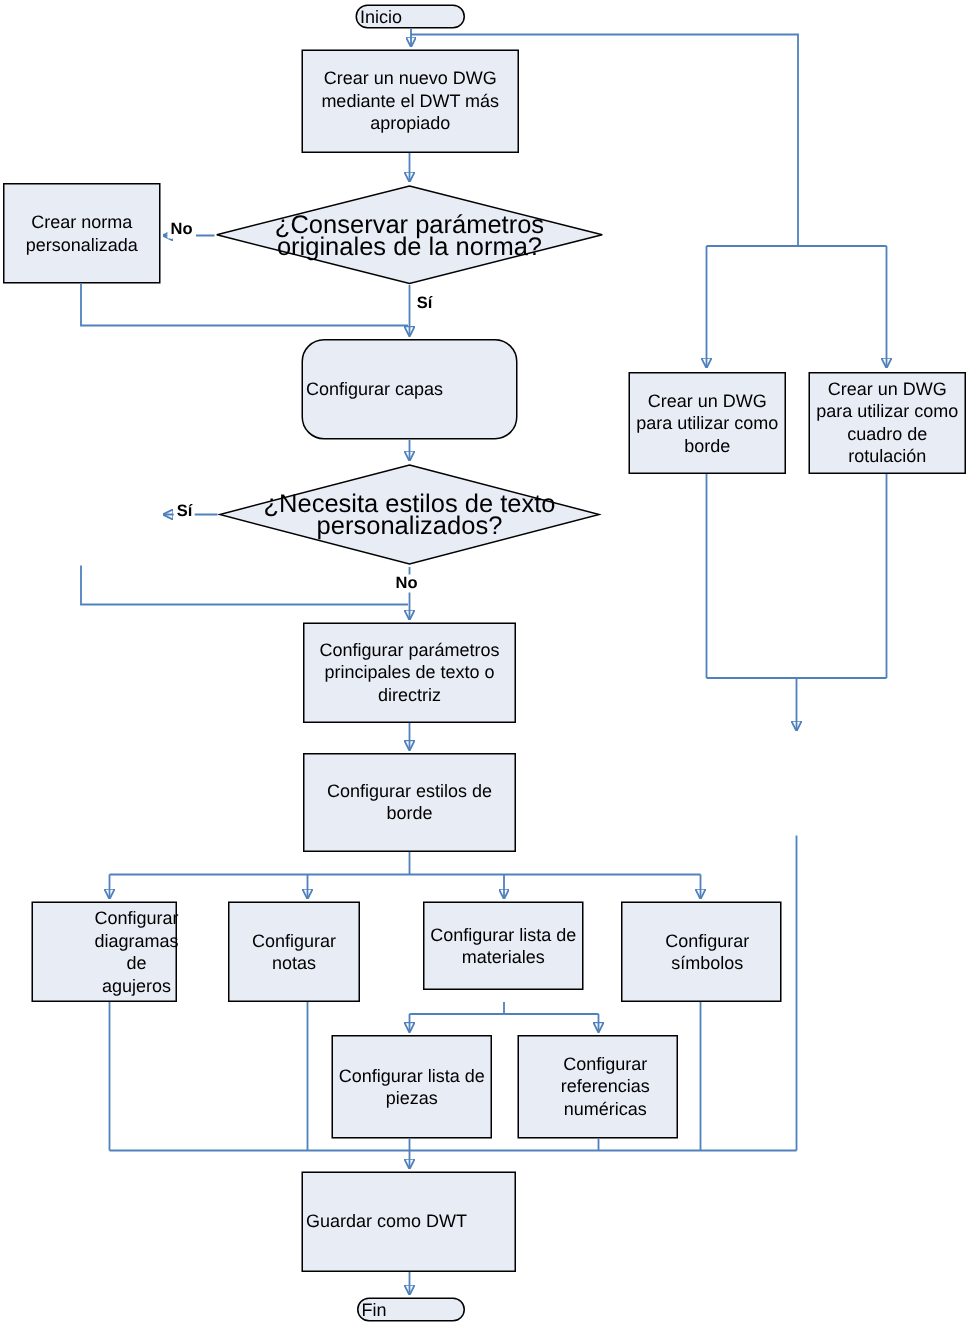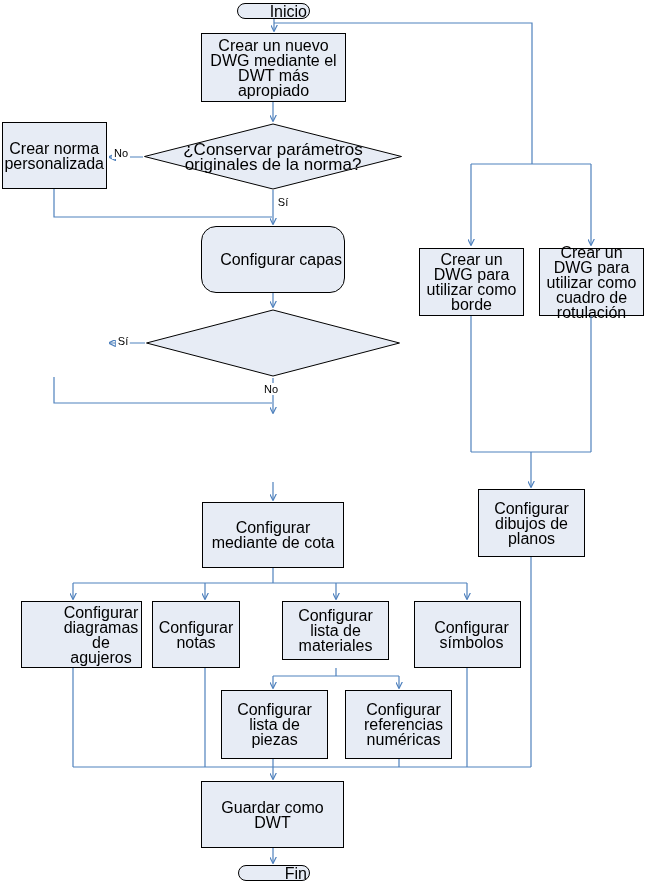--- a/index.html
+++ b/index.html
@@ -11,35 +11,35 @@
   }
   html,body{margin:0;padding:0;background:var(--page-bg);}
   body{font-family:"Liberation Sans", sans-serif; color:var(--text);}
   .canvas{position:relative;width:645px;height:885px;background:var(--page-bg);overflow:hidden;}
   .connectors{position:absolute;left:0;top:0;pointer-events:none;z-index:3;}
   .connectors path{stroke:var(--connector);stroke-width:1.2;fill:none;}
   .arrow-fill{fill:var(--connector);stroke:none;}
   .node{
     position:absolute;box-sizing:border-box;z-index:2;
     background:var(--node-fill);border:1px solid var(--node-border);
-    display:flex;align-items:center;justify-content:flex-end;text-align:center;
-    font-size:16px;line-height:15px;padding:2px;
+    display:flex;align-items:center;justify-content:flex-start;text-align:center;
+    font-size:12px;line-height:15px;padding:2px;
   }
   .terminator{border-radius:9px;line-height:13px;}
   .diamond-wrap{position:absolute;z-index:2;}
   .diamond-wrap svg{position:absolute;left:0;top:0;display:block;}
   .diamond-poly{fill:var(--node-fill);stroke:var(--node-border);stroke-width:1;}
   .diamond-text{
     position:absolute;left:8%;top:0;width:84%;height:100%;
     display:flex;align-items:center;justify-content:center;text-align:center;
     font-size:17px;line-height:15px;
   }
   .edge-label{
     position:absolute;z-index:4;font-size:11px;line-height:12px;
-    transform:translate(-50%,-50%);white-space:nowrap;
+    transform:translate(-50%,-50%);white-space:nowrap;font-weight:bold;
   }
   .edge-label.masked{background:var(--page-bg);padding:0 2px;}
 </style>
 </head>
 <body>
 
 <div class="canvas">
 
   <svg class="connectors" width="645" height="885" viewBox="0 0 645 885">
     <defs>
@@ -94,25 +94,28 @@
 
   <div class="node" style="left:201px;top:33px;width:145px;height:69px;">
     <span>Crear un nuevo DWG mediante el DWT más apropiado</span>
   </div>
   <div class="node" style="left:2px;top:122px;width:105px;height:67px;">
     <span>Crear norma personalizada</span>
   </div>
   <div class="node" style="left:201px;top:226px;width:144px;height:67px;border-radius:15px;">
     <span>Configurar capas</span>
   </div>
+  <div class="node" style="left:202px;top:415px;width:142px;height:67px;">
+    <span>Configurar parámetros principales de texto o directriz</span>
+  </div>
   <div class="node" style="left:202px;top:502px;width:142px;height:66px;">
-    <span>Configurar mediante de cota</span>
+    <span>Configurar estilos de borde</span>
   </div>
 
-  <div class="node" style="left:21px;top:601px;width:121px;height:67px;padding-left:41px;">
+  <div class="node" style="left:21px;top:601px;width:97px;height:67px;padding-left:41px;">
     <span>Configurar diagramas de agujeros</span>
   </div>
   <div class="node" style="left:152px;top:601px;width:88px;height:67px;">
     <span>Configurar notas</span>
   </div>
   <div class="node" style="left:282px;top:601px;width:107px;height:59px;">
     <span>Configurar lista de materiales</span>
   </div>
   <div class="node" style="left:414px;top:601px;width:107px;height:67px;padding-left:10px;">
     <span>Configurar símbolos</span>
@@ -128,34 +131,32 @@
   <div class="node" style="left:201px;top:781px;width:143px;height:67px;">
     <span>Guardar como DWT</span>
   </div>
 
   <div class="node" style="left:419px;top:248px;width:105px;height:68px;">
     <span>Crear un DWG para utilizar como borde</span>
   </div>
   <div class="node" style="left:539px;top:248px;width:105px;height:68px;">
     <span>Crear un DWG para utilizar como cuadro de rotulación</span>
   </div>
-  <div class="node" style="left:478px;top:489px;width:107px;height:68px;">
-    <span>Configurar dibujos de planos</span>
-  </div>
 
   <div class="diamond-wrap" style="left:143px;top:123px;width:260px;height:67px;">
     <svg width="260" height="67" viewBox="0 0 260 67">
       <polygon class="diamond-poly" points="130,1 258.5,33.5 130,66 1.5,33.5"></polygon>
     </svg>
     <div class="diamond-text">¿Conservar parámetros originales de la norma?</div>
   </div>
   <div class="diamond-wrap" style="left:145px;top:309px;width:256px;height:68px;">
     <svg width="256" height="68" viewBox="0 0 256 68">
       <polygon class="diamond-poly" points="128,1 254.5,34 128,67 1.5,34"></polygon>
     </svg>
+    <div class="diamond-text">¿Necesita estilos de texto personalizados?</div>
   </div>
 
   <div class="edge-label masked" style="left:121px;top:153px;">No</div>
   <div class="edge-label" style="left:283px;top:202px;">Sí</div>
   <div class="edge-label masked" style="left:123px;top:341px;">Sí</div>
   <div class="edge-label masked" style="left:271px;top:389px;">No</div>
 
 </div>
 
 </body></html>

